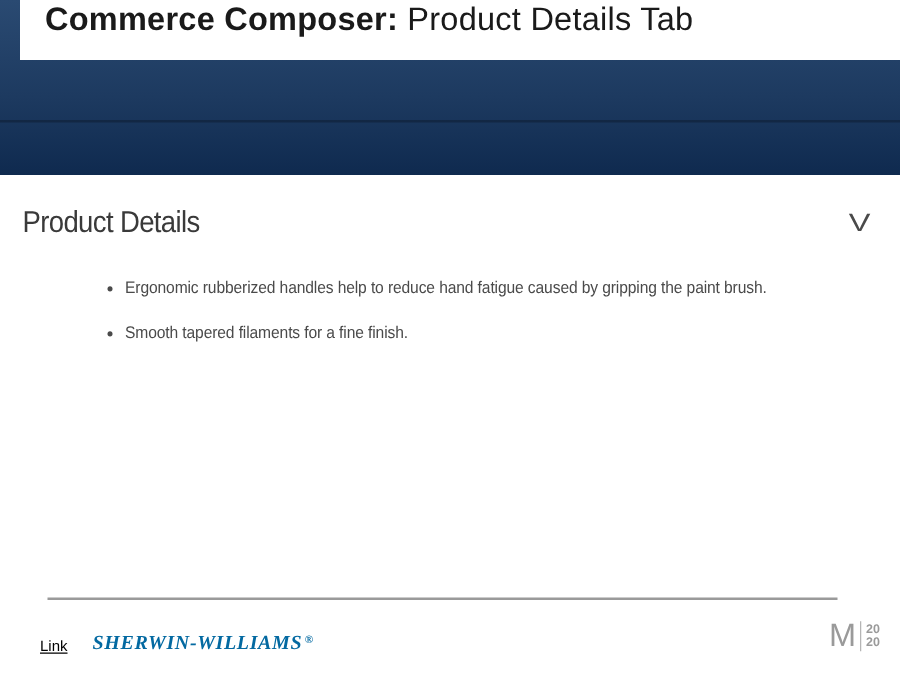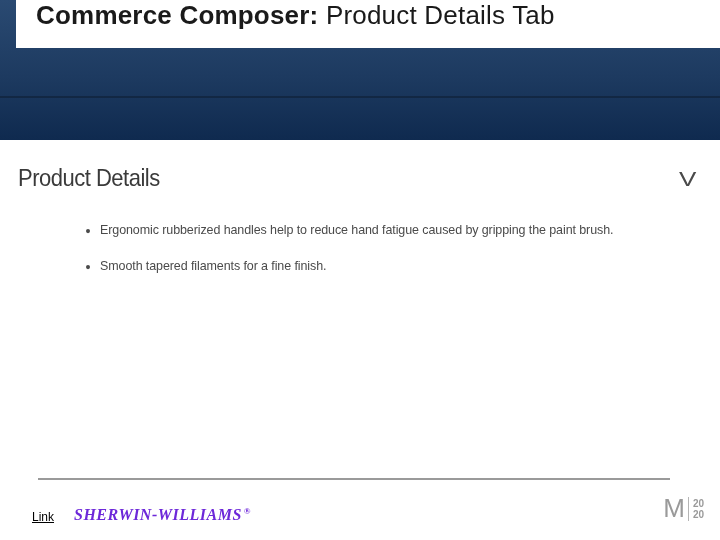--- a/index.html
+++ b/index.html
@@ -115,21 +115,21 @@
     color: #000;
     text-decoration: underline;
     margin-right: 20px;
     cursor: pointer;
   }
   .sw-logo {
     font-family: Georgia, "Times New Roman", serif;
     font-style: italic;
     font-weight: 700;
     font-size: 16px;
-    color: #6d28d9;
+    color: #0369a1;
     letter-spacing: 0.5px;
     display: inline-flex;
     align-items: flex-start;
   }
   .sw-logo .reg {
     font-size: 9px;
     font-style: normal;
     margin-left: 2px;
   }
   .m2020 {

